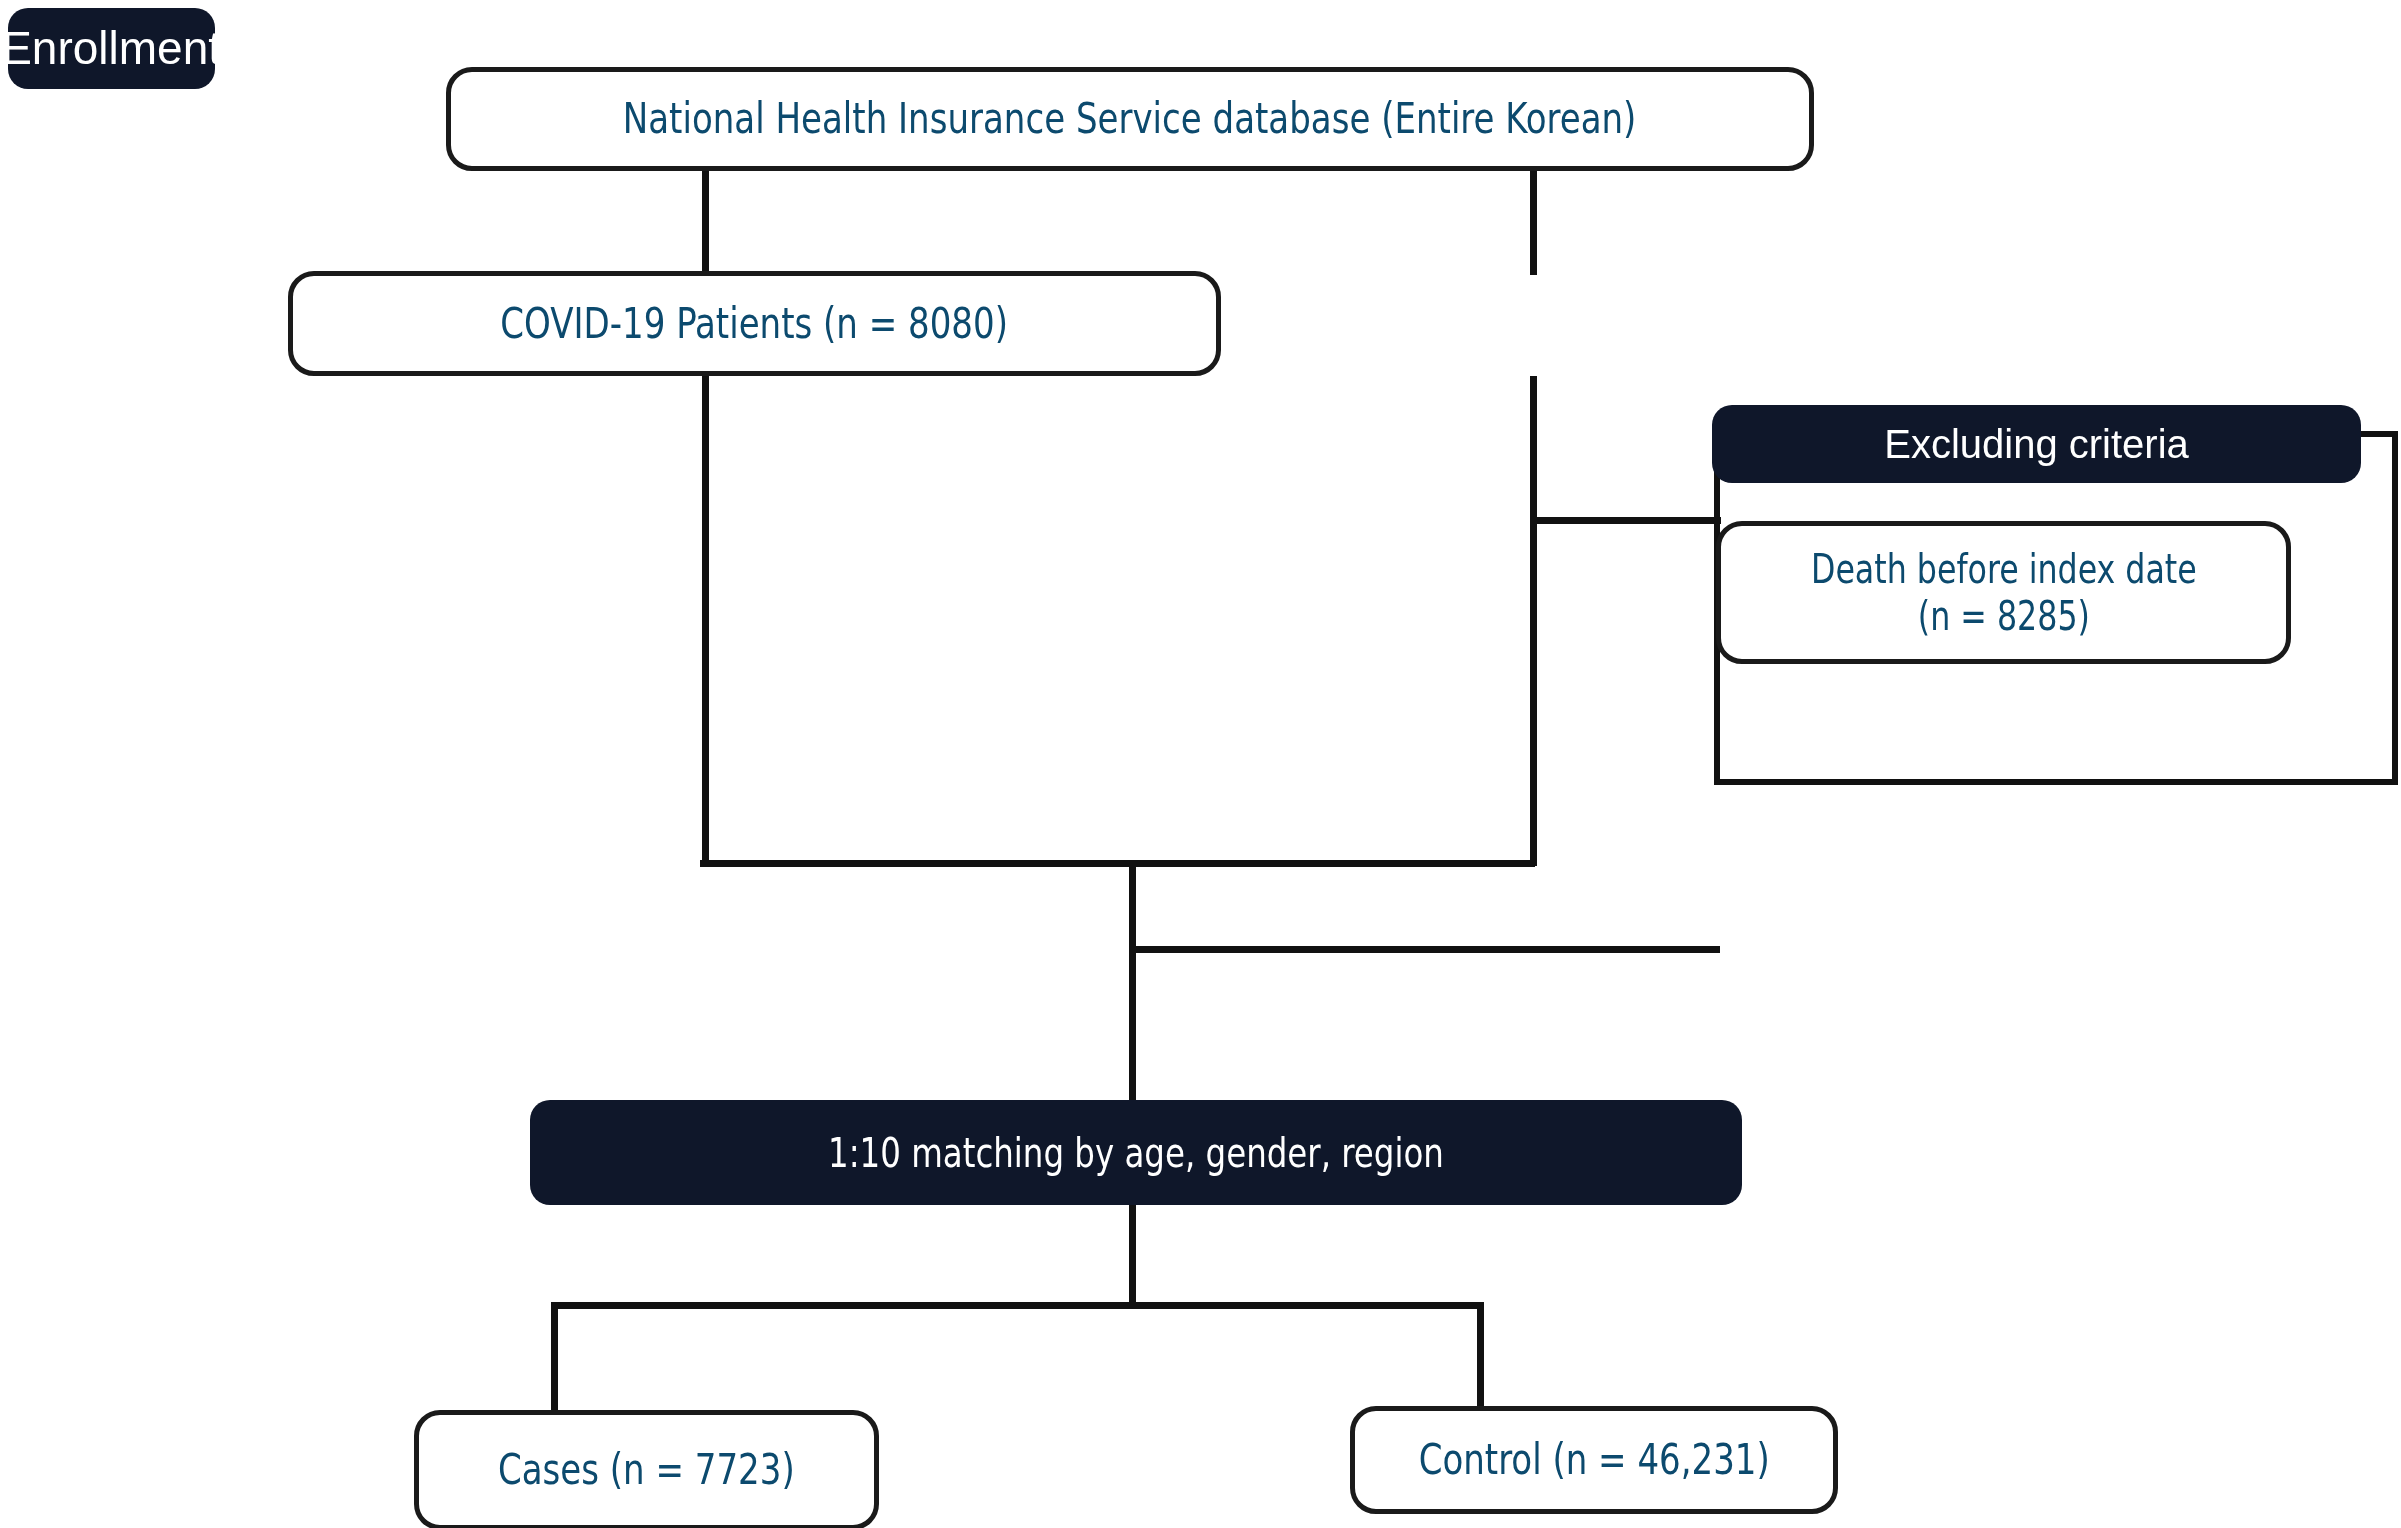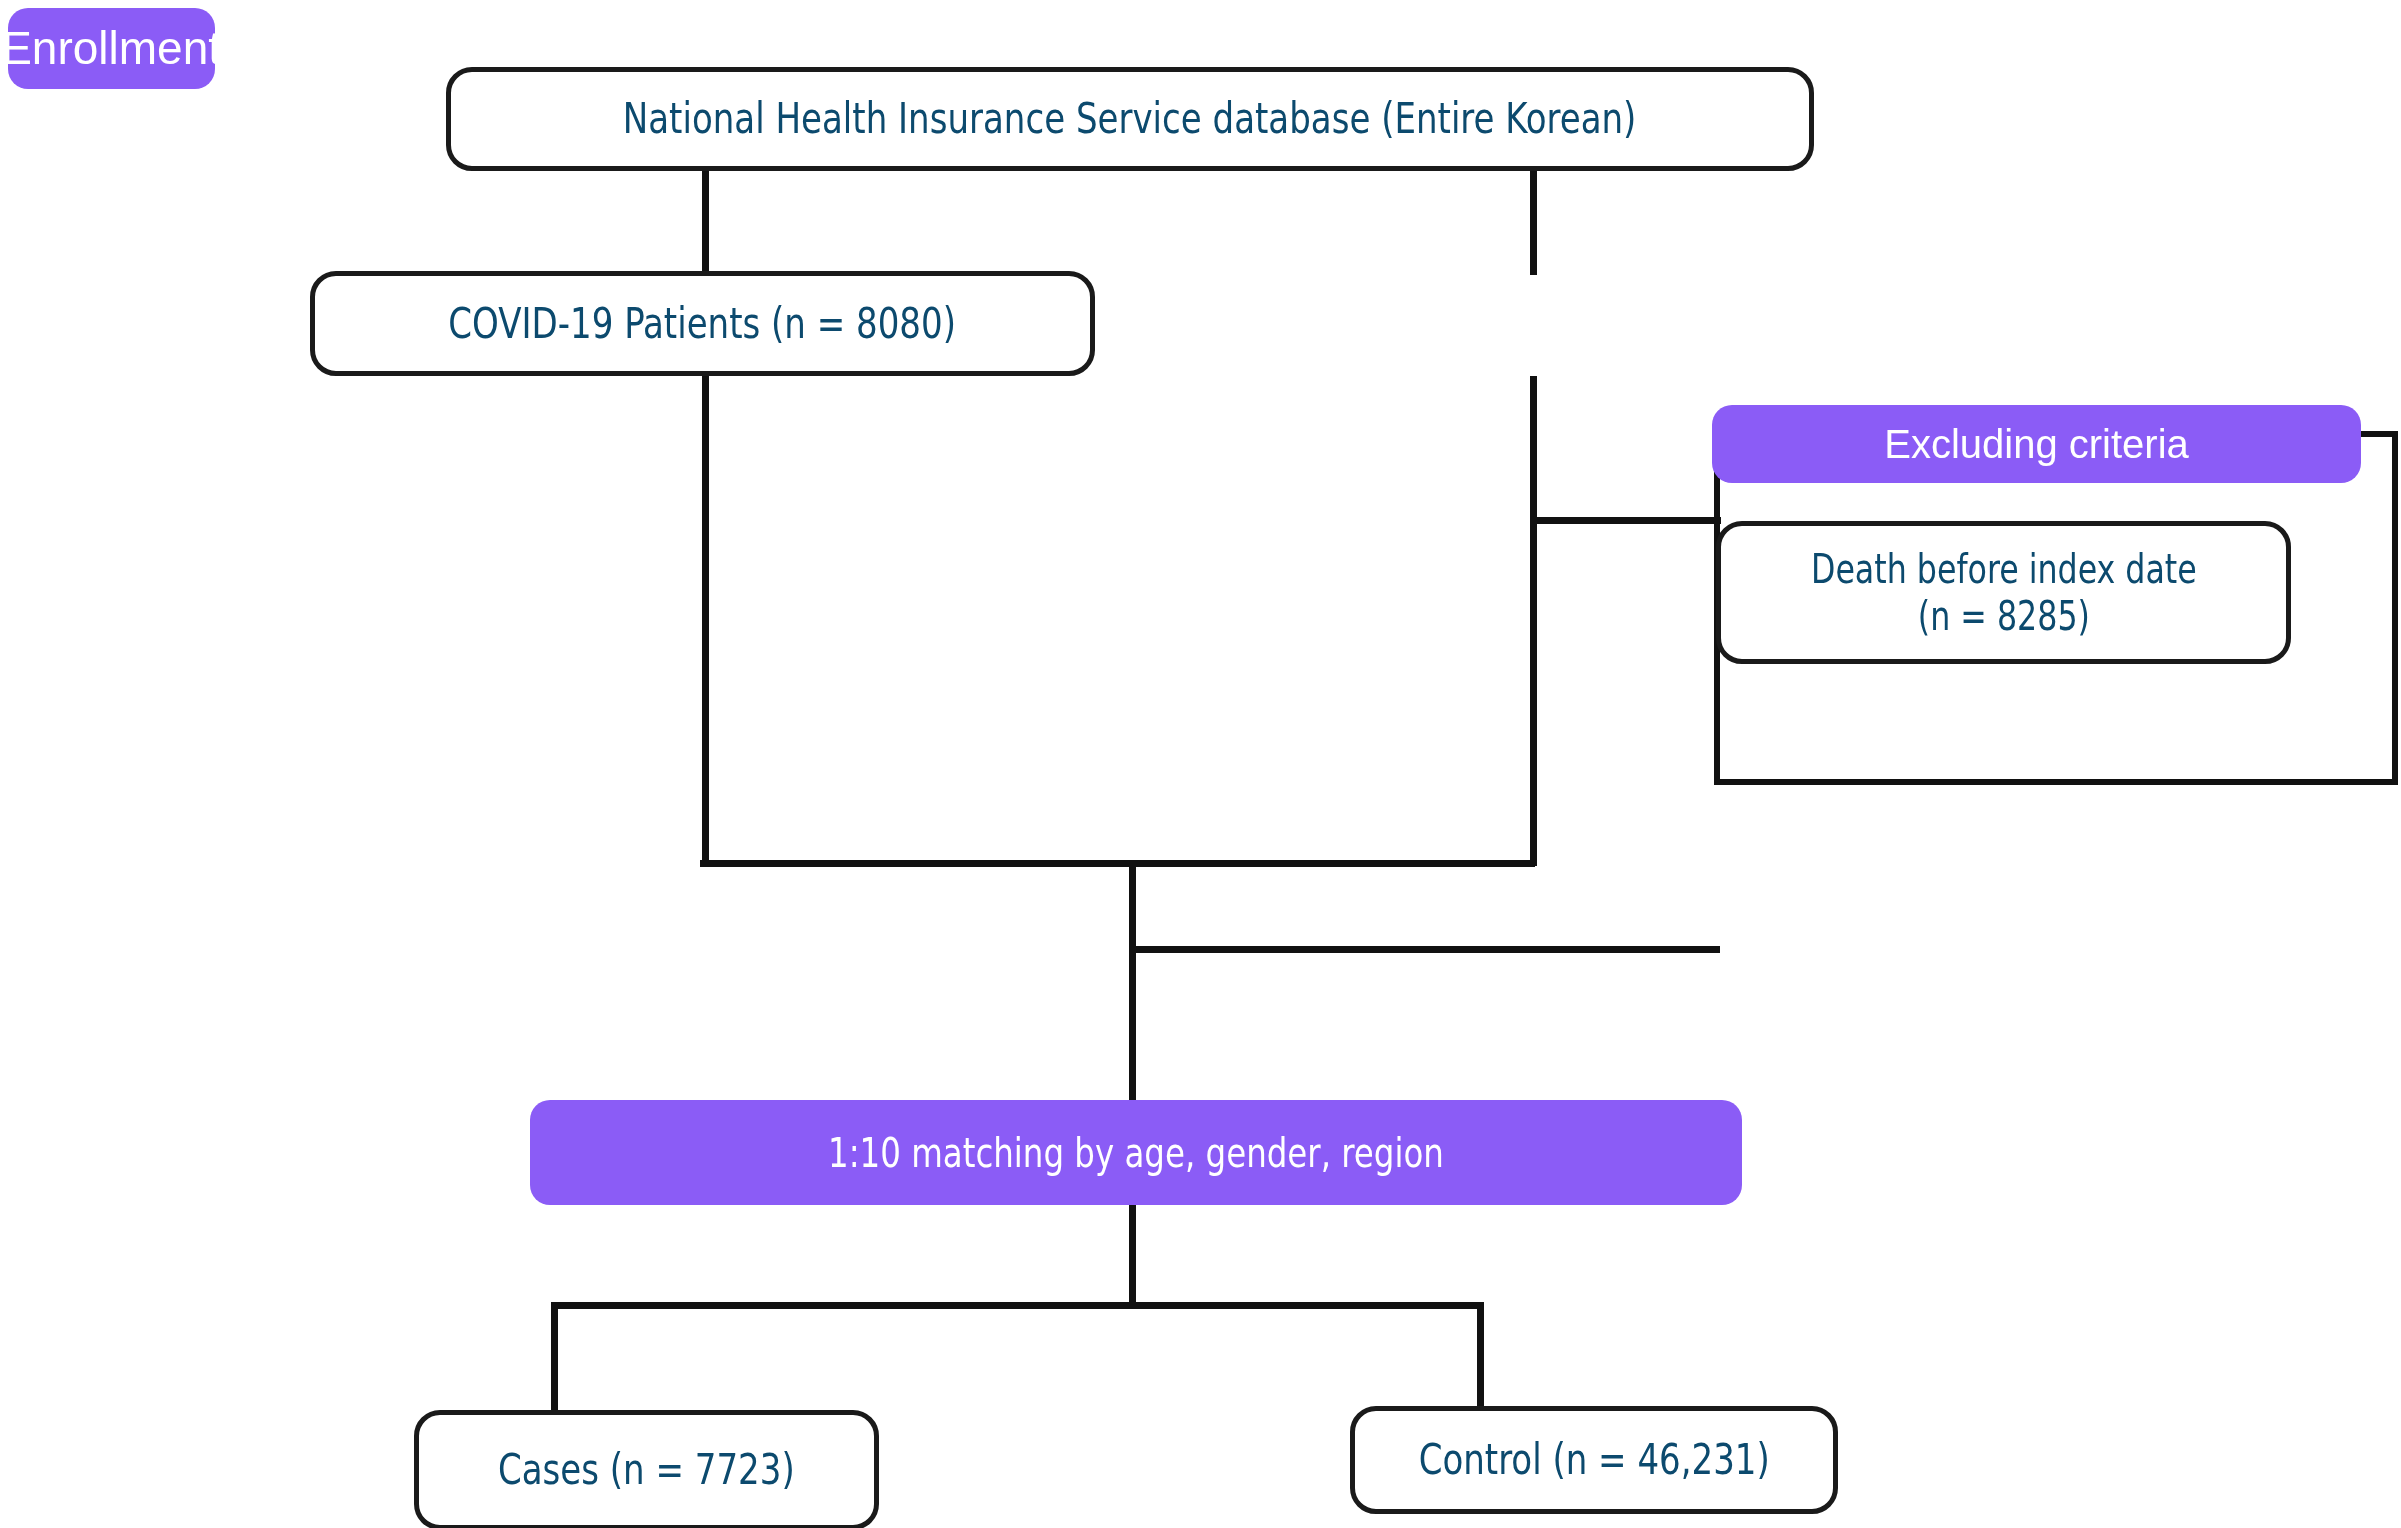--- a/index.html
+++ b/index.html
@@ -32,21 +32,21 @@
     transform:scaleX(.88);
     transform-origin:center center;
     white-space:pre-line;
   }
   .plain{font-family:"Liberation Sans", sans-serif;}
 
   
   .banner{
     position:absolute;
     box-sizing:border-box;
-    background:#8b5cf6;
+    background:#0f172a;
     border-radius:20px;
     display:flex;
     align-items:center;
     justify-content:center;
     color:#ffffff;
     text-align:center;
     z-index:6;
   }
   .banner span{display:block;}
 
@@ -90,21 +90,21 @@
 
   <div class="ln vline" style="left:1129px;top:1203px;height:102px;"></div>
   <div class="ln hline" style="left:551px;top:1302px;width:933px;"></div>
   <div class="ln vline" style="left:551px;top:1302px;height:111px;"></div>
   <div class="ln vline" style="left:1477px;top:1302px;height:111px;"></div>
 
   <div class="node" style="left:446px;top:67px;width:1368px;height:104px;font-size:43px;">
     <span class="cond">National Health Insurance Service database (Entire Korean)</span>
   </div>
 
-  <div class="node" style="left:310px;top:271px;width:785px;height:105px;font-size:43px;">
+  <div class="node" style="left:288px;top:271px;width:933px;height:105px;font-size:43px;">
     <span class="cond">COVID-19 Patients (n = 8080)</span>
   </div>
 
 
   <div class="banner" style="left:1712px;top:405px;width:649px;height:78px;font-size:40px;">
     <span>Excluding criteria</span>
   </div>
 
   <div class="node" style="left:1716px;top:521px;width:575px;height:143px;font-size:40px;">
     <span class="cond">Death before index date

